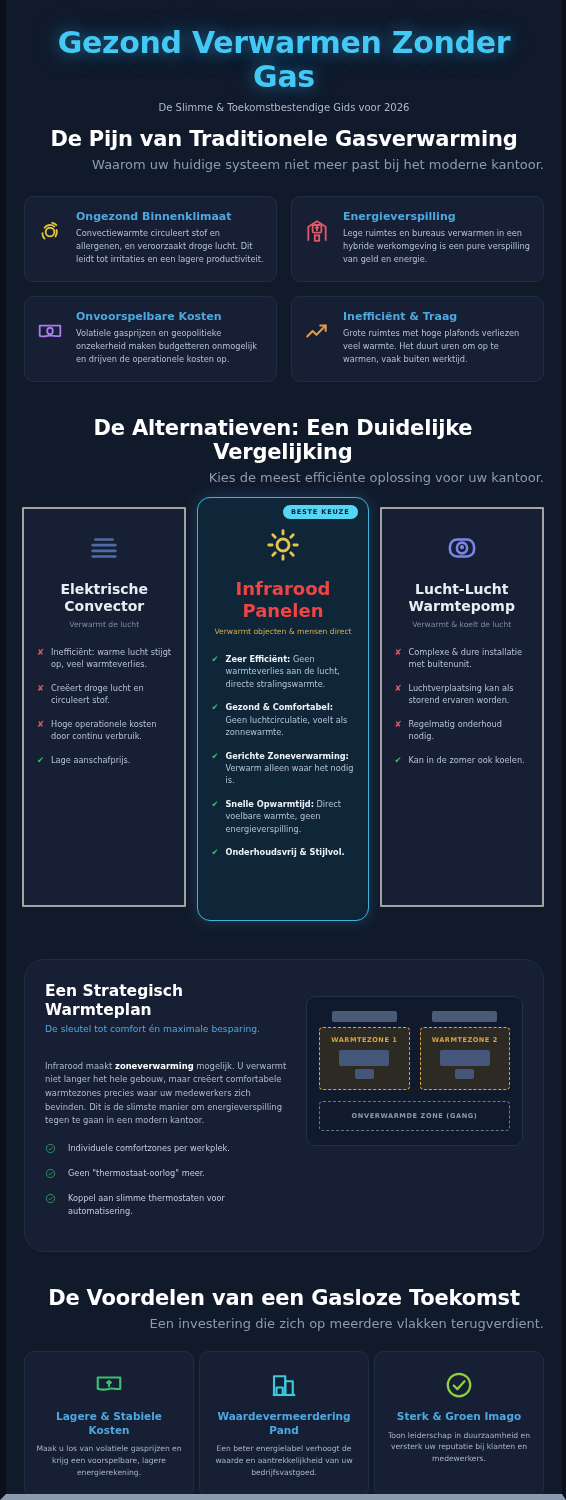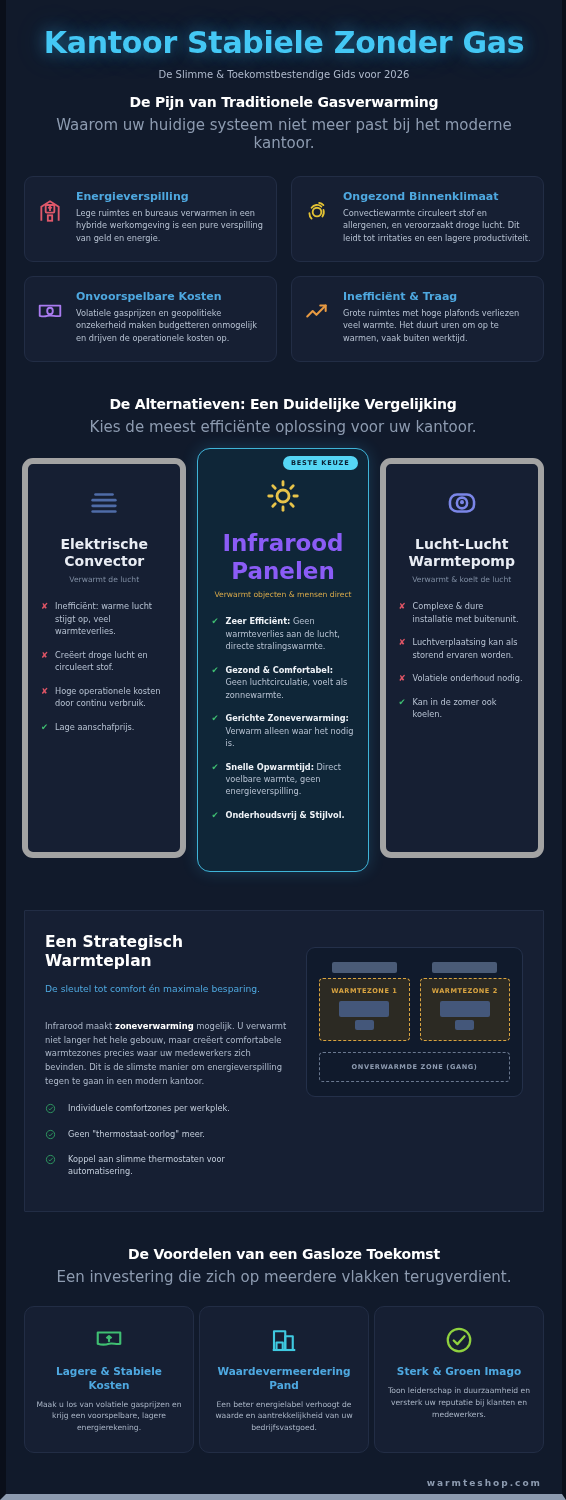--- a/index.html
+++ b/index.html
@@ -27,22 +27,22 @@
   .hero-title {
     font-size: 30px; font-weight: bold; letter-spacing: -0.3px;
     color: #44c8f5;
     text-shadow: 0 0 16px rgba(56,189,248,.45), 0 0 34px rgba(56,189,248,.22);
     line-height: 1.12;
   }
   .hero-sub { margin-top: 9px; font-size: 10px; color: #aeb9cb; }
 
   
   .sec-head { text-align: center; }
-  .sec-title { font-size: 14px; font-weight: bold; color: #ffffff; letter-spacing: -0.2px; }
-  .sec-sub { margin-top: 6px; font-size: 15px; color: #8d9bb0; }
+  .sec-title { font-size: 21px; font-weight: bold; color: #ffffff; letter-spacing: -0.2px; }
+  .sec-sub { margin-top: 6px; font-size: 13px; color: #8d9bb0; text-align: right; }
 
   
   .pain-wrap { margin-top: 24px; display: grid; grid-template-columns: 1fr 1fr; gap: 14px; }
   .pain-card {
     background: #17203420;
     background-color: #161f33;
     border: 1px solid #222d45;
     border-radius: 9px;
     padding: 13px 12px;
     display: flex; gap: 11px; align-items: flex-start;
@@ -51,22 +51,22 @@
   .pain-ico { flex: 0 0 28px; padding-top: 8px; }
   .pain-body { flex: 1 1 auto; }
   .pain-title { font-size: 11px; font-weight: bold; color: #4ea8e0; margin-bottom: 4px; }
   .pain-text { font-size: 8.2px; line-height: 1.55; color: #b7c2d2; }
 
   
   .compare-sec { margin-top: 34px; padding-bottom: 10px; padding-left: 16px; }
   .cmp-wrap { margin-top: 22px; display: grid; grid-template-columns: 1fr 1.04fr 1fr; gap: 11px; align-items: start; }
   .cmp-card {
     background: #161f33;
-    border: 6px solid #a3a3a3;
-    border-radius: 11px;
+    border: 2px solid #a3a3a3;
+    border-radius: 1px;
     padding: 18px 13px 20px;
     min-height: 400px;
   }
   .cmp-card.featured {
     position: relative;
     background: #0f2638;
     border: 1.6px solid #3fb4d8;
     border-radius: 13px;
     box-shadow: 0 0 16px rgba(56,189,248,.20);
     margin-top: -10px;
@@ -74,41 +74,41 @@
     min-height: 424px;
   }
   .badge {
     position: absolute; top: 7px; right: 10px;
     background: #55d6f5; color: #0c2033;
     font-size: 6.6px; font-weight: bold; letter-spacing: .8px;
     padding: 3px 8px; border-radius: 9px;
   }
   .cmp-ico { text-align: center; height: 42px; display:flex; align-items:center; justify-content:center; }
   .cmp-name { margin-top: 12px; text-align: center; font-size: 14px; font-weight: bold; color: #e9edf4; line-height: 1.22; }
-  .cmp-name.big { font-size: 23px; color: #8b5cf6; }
+  .cmp-name.big { font-size: 18px; color: #ef4444; }
   .cmp-tag { margin-top: 5px; text-align: center; font-size: 7.6px; color: #7f8da2; line-height: 1.4; }
   .cmp-tag.warm { color: #d8a94a; }
   .cmp-list { margin-top: 15px; list-style: none; }
   .cmp-list li { display: flex; gap: 6px; margin-bottom: 11px; font-size: 8.2px; line-height: 1.52; color: #b7c2d2; }
   .mk { flex: 0 0 8px; font-size: 8.5px; font-weight: bold; line-height: 1.5; }
   .mk.no { color: #e05566; }
   .mk.yes { color: #3fbf72; }
   .cmp-list b { color: #eef2f7; font-weight: bold; }
 
   
   .plan-sec { margin-top: 28px; }
   .plan-card {
     background: #161f33;
     border: 1px solid #222d45;
-    border-radius: 1px;
+    border-radius: 20px;
     padding: 22px 20px 24px;
     display: grid; grid-template-columns: 1.12fr 1fr; gap: 18px;
   }
   .plan-title { font-size: 15.5px; font-weight: bold; color: #ffffff; line-height: 1.22; }
-  .plan-lead { margin-top: 12px; font-size: 9.2px; color: #4ea8e0; line-height: 1.5; }
+  .plan-lead { margin-top: 2px; font-size: 9.2px; color: #4ea8e0; line-height: 1.5; }
   .plan-body { margin-top: 24px; font-size: 8.4px; color: #b0bbcc; line-height: 1.62; }
   .plan-body b { color: #ffffff; font-weight: bold; }
   .plan-list { margin-top: 14px; list-style: none; }
   .plan-list li { display: flex; gap: 12px; margin-bottom: 10px; font-size: 8.2px; color: #c3cddb; line-height: 1.5; }
   .chk { flex: 0 0 11px; padding-top: 1px; }
 
   
   .diagram {
     background: #101a2c; border: 1px solid #24304a; border-radius: 9px;
     padding: 14px 12px; align-self: start; margin-top: 14px;
@@ -141,60 +141,60 @@
 
   .footer { margin-top: 18px; padding: 0 20px 10px; text-align: right; }
   .footer-txt { font-size: 9px; font-weight: bold; letter-spacing: 2px; color: #8d9bb0; }
 </style>
 </head>
 <body>
 
 <div class="page">
 
   <div class="hero">
-    <div class="hero-title">Kantoor Stabiele Zonder Gas</div>
+    <div class="hero-title">Gezond Verwarmen Zonder Gas</div>
     <div class="hero-sub">De Slimme &amp; Toekomstbestendige Gids voor 2026</div>
   </div>
 
   <div class="inner">
     <div class="sec-head">
       <div class="sec-title">De Pijn van Traditionele Gasverwarming</div>
       <div class="sec-sub">Waarom uw huidige systeem niet meer past bij het moderne kantoor.</div>
     </div>
 
     <div class="pain-wrap">
-
-      <div class="pain-card">
-        <div class="pain-ico">
-          <svg width="26" height="26" viewBox="0 0 24 24" fill="none" stroke="#e0596b" stroke-width="1.7">
-            <path d="M4 21V8l8-5 8 5v13"></path>
-              <rect x="8" y="6.5" width="8" height="7" rx="1"></rect>
-            <path d="M12 8v4M10.5 9.5 12 8l1.5 1.5"></path>
-              <rect x="10" y="16" width="4" height="5"></rect>
-          </svg>
-        </div>
-        <div class="pain-body">
-          <div class="pain-title">Energieverspilling</div>
-          <div class="pain-text">Lege ruimtes en bureaus verwarmen in een hybride werkomgeving is een pure verspilling van geld en energie.</div>
-        </div>
-      </div>
 
       <div class="pain-card">
         <div class="pain-ico">
           <svg width="26" height="26" viewBox="0 0 24 24" fill="none" stroke="#e3c234" stroke-width="1.7" stroke-linecap="round">
             <circle cx="12" cy="13" r="4"></circle>
             <path d="M16 8a6 6 0 0 0-9 1"></path>
               <path d="M18 11a7 7 0 0 1-1 6"></path>
             <path d="M5 14a7 7 0 0 0 2 5"></path>
               <path d="M14 4.5c1.6.3 2.9 1 3.9 2"></path>
           </svg>
         </div>
         <div class="pain-body">
           <div class="pain-title">Ongezond Binnenklimaat</div>
           <div class="pain-text">Convectiewarmte circuleert stof en allergenen, en veroorzaakt droge lucht. Dit leidt tot irritaties en een lagere productiviteit.</div>
+        </div>
+      </div>
+
+      <div class="pain-card">
+        <div class="pain-ico">
+          <svg width="26" height="26" viewBox="0 0 24 24" fill="none" stroke="#e0596b" stroke-width="1.7">
+            <path d="M4 21V8l8-5 8 5v13"></path>
+              <rect x="8" y="6.5" width="8" height="7" rx="1"></rect>
+            <path d="M12 8v4M10.5 9.5 12 8l1.5 1.5"></path>
+              <rect x="10" y="16" width="4" height="5"></rect>
+          </svg>
+        </div>
+        <div class="pain-body">
+          <div class="pain-title">Energieverspilling</div>
+          <div class="pain-text">Lege ruimtes en bureaus verwarmen in een hybride werkomgeving is een pure verspilling van geld en energie.</div>
         </div>
       </div>
 
       <div class="pain-card">
         <div class="pain-ico">
           <svg width="26" height="26" viewBox="0 0 24 24" fill="none" stroke="#a97bf0" stroke-width="1.7" stroke-linejoin="round">
             <path d="M2.5 7h19v9.5c-4 1.2-8 -1.2-12 0-2.5.8-5 .5-7 0z"></path>
             <ellipse cx="12" cy="12" rx="2.6" ry="3"></ellipse>
           </svg>
         </div>
@@ -314,21 +314,21 @@
           <li>
               <span class="mk no">✘</span>
               <span>Complexe &amp; dure installatie met buitenunit.</span>
             </li>
           <li>
               <span class="mk no">✘</span>
               <span>Luchtverplaatsing kan als storend ervaren worden.</span>
             </li>
           <li>
               <span class="mk no">✘</span>
-              <span>Volatiele onderhoud nodig.</span>
+              <span>Regelmatig onderhoud nodig.</span>
             </li>
           <li>
               <span class="mk yes">✔</span>
               <span>Kan in de zomer ook koelen.</span>
             </li>
         </ul>
       </div>
 
     </div>
   </div>

